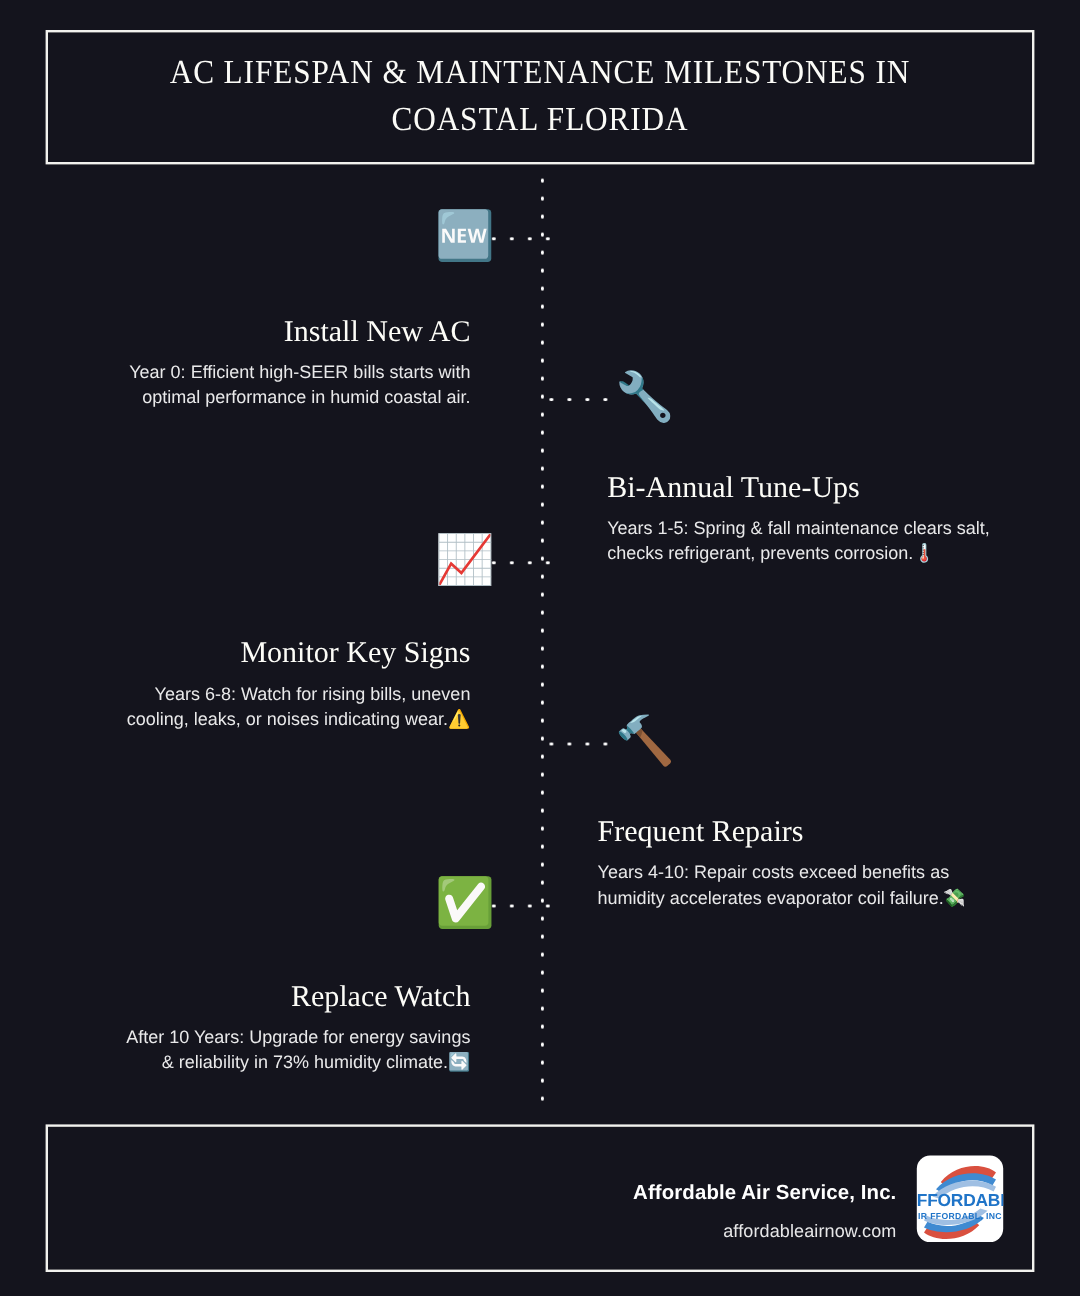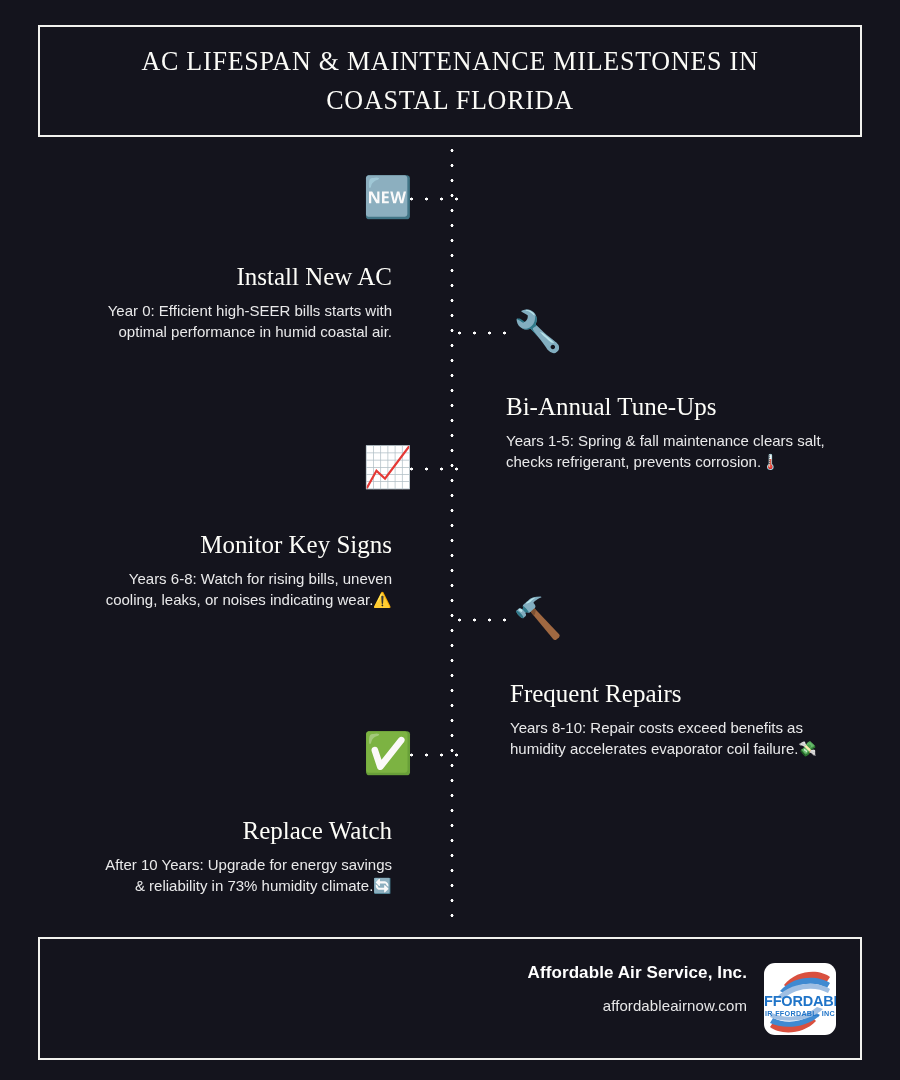--- a/index.html
+++ b/index.html
@@ -113,21 +113,21 @@
     width: 824px;
     height: 123px;
     border: 2px solid #f2f2ee;
   }
   #footer-inner {
     position: absolute;
     right: 24px;
     top: 50%;
     transform: translateY(-50%);
     display: flex;
-    align-items: flex-start;
+    align-items: flex-end;
     gap: 17px;
   }
   #footer-textcol { text-align: right; }
   #company-name {
     font-family: "Liberation Sans", sans-serif;
     font-size: 17px;
     font-weight: bold;
     color: #ffffff;
     letter-spacing: 0.1px;
   }
@@ -212,23 +212,23 @@
     <div class="m-icon" style="right:-14px; top:0px;">📈</div>
     <div style="position:absolute; right:10px; top:88px; width:392px;">
       <div class="m-head">Monitor Key Signs</div>
       <div class="m-body"><span>Years 6-8: Watch for rising bills, uneven
 cooling, leaks, or noises indicating wear.</span><span class="inline-emoji">⚠️</span></div>
     </div>
   </div>
 
   <div class="milestone side-right" style="left:498px; top:593px; width:400px;">
     <div class="m-icon" style="left:12px; top:0px;">🔨</div>
-    <div style="position:absolute; left:12px; top:86px; width:382px;">
+    <div style="position:absolute; left:0; top:86px; width:382px;">
       <div class="m-head">Frequent Repairs</div>
-      <div class="m-body"><span>Years 8-10: Repair costs exceed benefits as
+      <div class="m-body"><span>Years 4-10: Repair costs exceed benefits as
 humidity accelerates evaporator coil failure.</span><span class="inline-emoji">💸</span></div>
     </div>
   </div>
 
   <div class="milestone side-left" style="left:0px; top:728px; width:402px;">
     <div class="m-icon" style="right:-14px; top:0px;">✅</div>
     <div style="position:absolute; right:10px; top:88px; width:392px;">
       <div class="m-head">Replace Watch</div>
       <div class="m-body"><span>After 10 Years: Upgrade for energy savings
 &amp; reliability in 73% humidity climate.</span><span class="inline-emoji">🔄</span></div>

